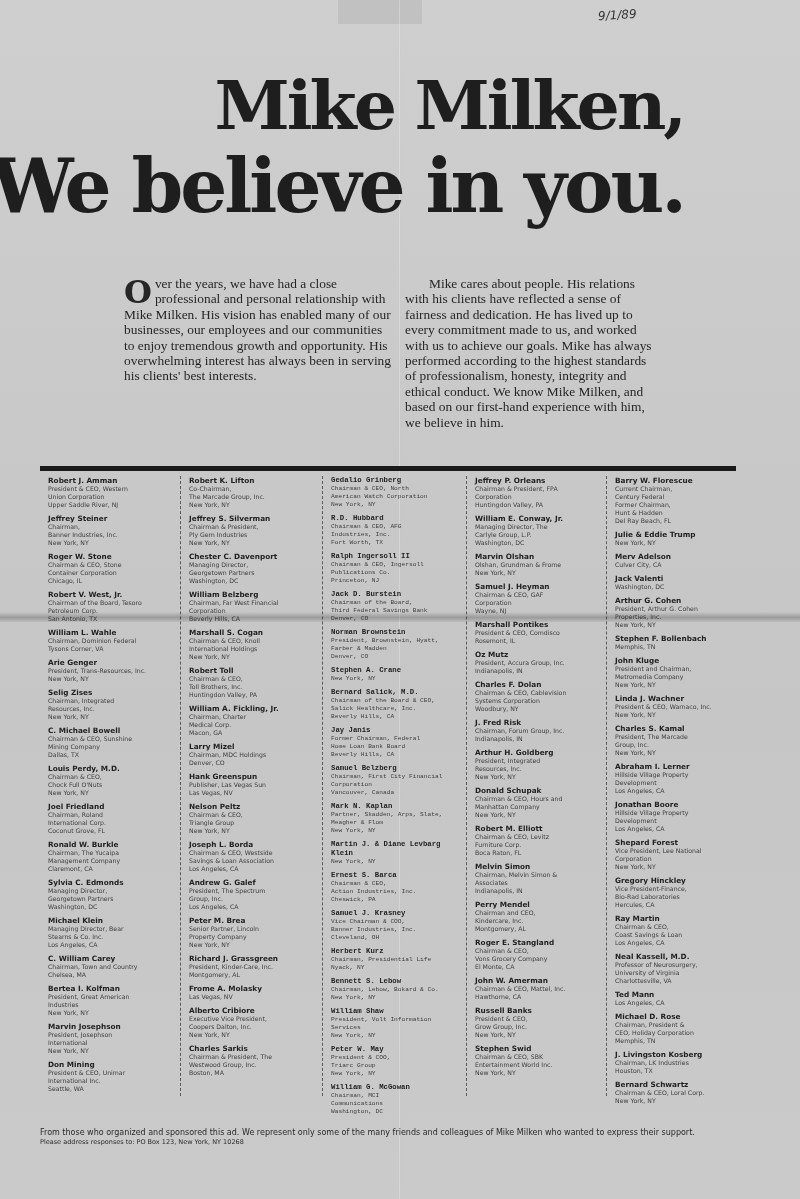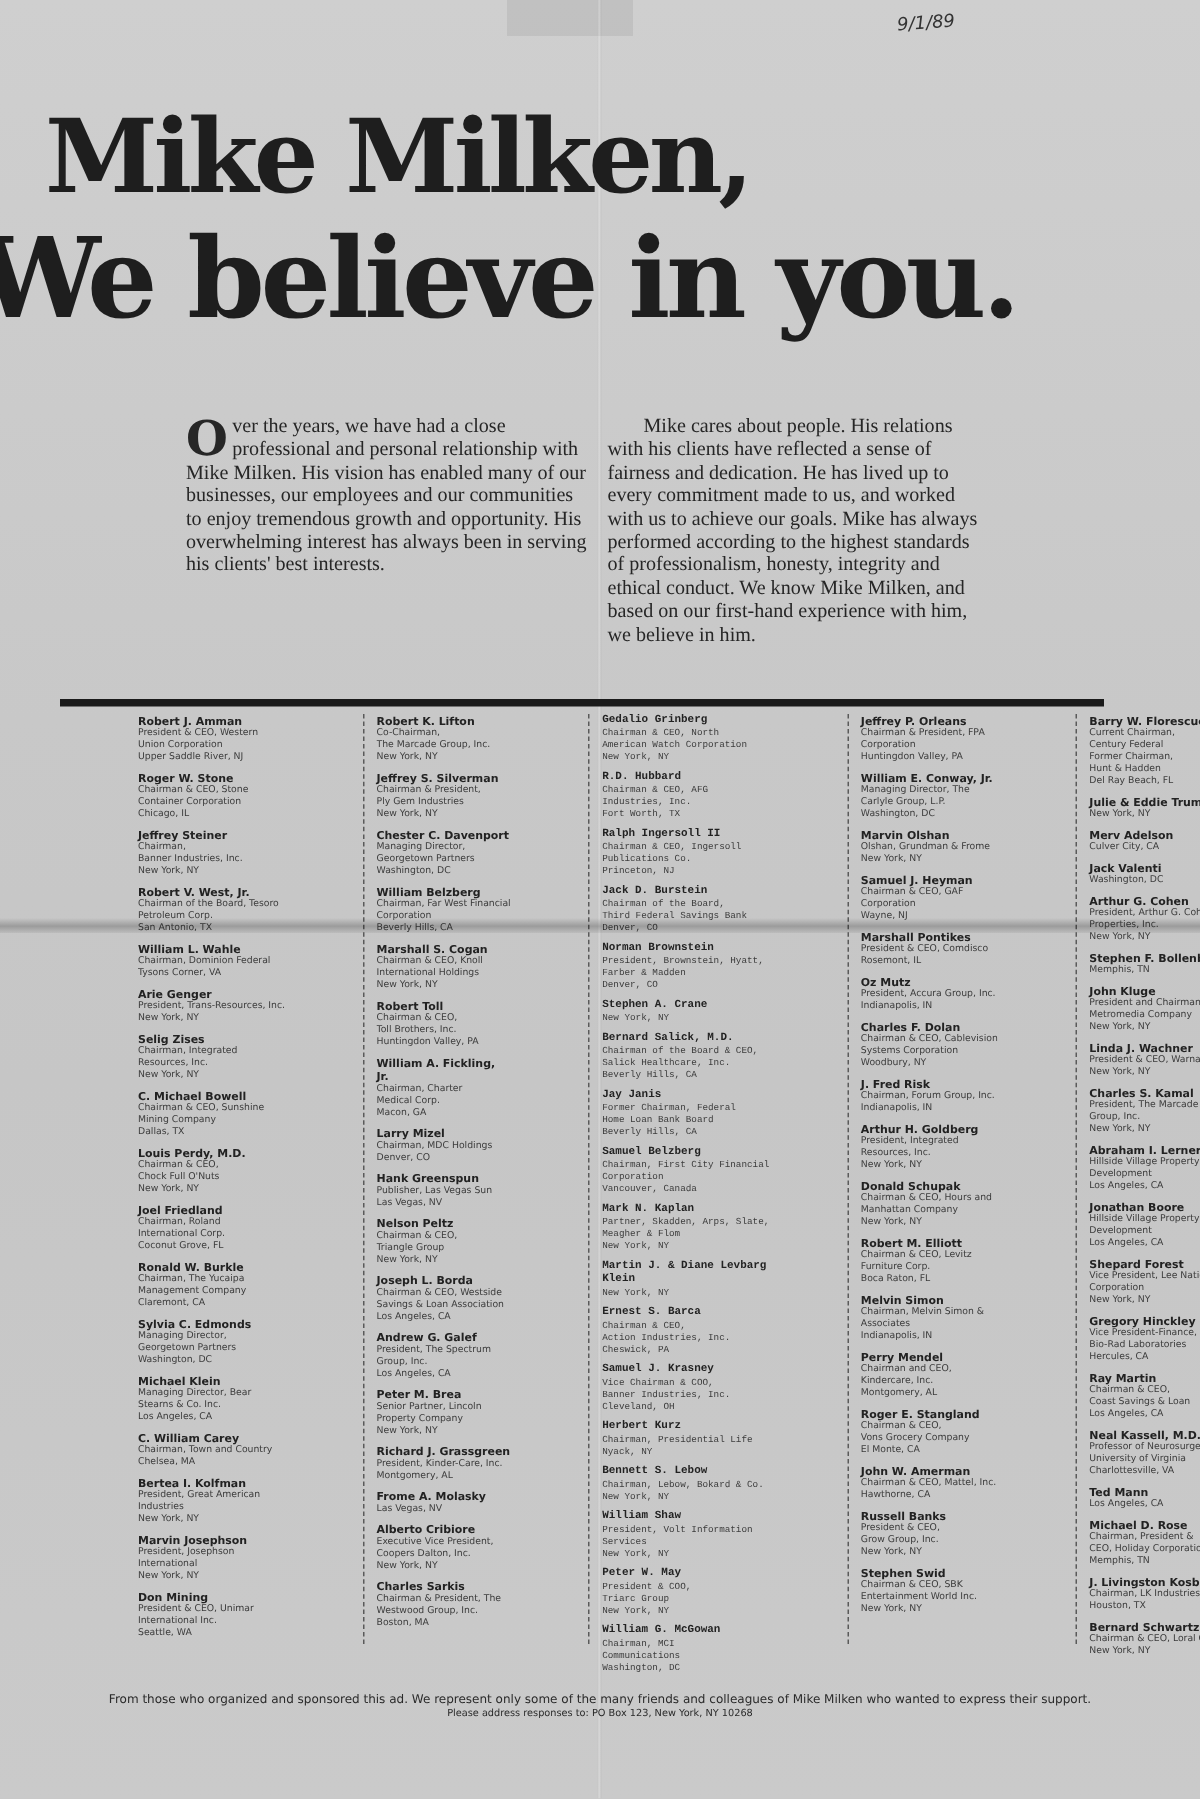--- a/index.html
+++ b/index.html
@@ -2,40 +2,40 @@
 <html><head>
 <meta charset="utf-8">
 <style>
   html,body{margin:0;padding:0;}
   body{width:800px;height:1199px;background:#c9c9c9;position:relative;overflow:hidden;font-family:"Liberation Serif",serif;color:#1c1c1c;}
   .paper{position:absolute;left:0;top:0;width:800px;height:1199px;background:linear-gradient(180deg,#cfcfcf 0%,#c8c8c8 40%,#c6c6c6 60%,#cacaca 100%);}
   .fold-v{position:absolute;left:398px;top:0;width:3px;height:1199px;background:linear-gradient(90deg,rgba(0,0,0,0.03),rgba(255,255,255,0.25),rgba(0,0,0,0.04));}
   .fold-h{position:absolute;left:0;top:612px;width:800px;height:10px;background:linear-gradient(180deg,rgba(0,0,0,0) 0%,rgba(0,0,0,0.22) 55%,rgba(0,0,0,0.05) 100%);}
   .tape{position:absolute;left:338px;top:0;width:84px;height:24px;background:#bdbdbd;opacity:.8;}
   .date{position:absolute;left:598px;top:8px;font-family:"DejaVu Sans",sans-serif;font-style:italic;font-size:12px;color:#333;transform:rotate(-4deg);}
-  .headline{position:absolute;left:0;top:66px;width:684px;text-align:left;font-family:"DejaVu Serif",serif;font-weight:bold;color:#1e1e1e;letter-spacing:-3px;}
+  .headline{position:absolute;left:0;top:66px;width:684px;text-align:right;font-family:"DejaVu Serif",serif;font-weight:bold;color:#1e1e1e;letter-spacing:-3px;}
   .headline .l1{display:block;font-size:68px;line-height:78px;padding-left:30px;}
   .headline .l2{display:block;font-size:74px;line-height:84px;margin-left:-16px;}
   .intro{position:absolute;top:276px;font-size:13.4px;line-height:15.4px;color:#262626;}
   .intro.left{left:124px;width:270px;}
   .intro.right{left:405px;width:255px;text-indent:24px;}
   .dropcap{float:left;font-family:"DejaVu Serif",serif;font-weight:bold;font-size:32px;line-height:28px;margin:2px 3px 0 0;}
   .rule{position:absolute;left:40px;top:466px;width:696px;height:5px;background:#1a1a1a;}
   .cols{position:absolute;left:40px;top:476px;width:710px;height:620px;display:flex;}
-  .col{position:relative;box-sizing:border-box;padding:0 8px;font-family:"DejaVu Sans",sans-serif;margin-left:44px;}
+  .col{position:relative;box-sizing:border-box;padding:0 8px;font-family:"DejaVu Sans",sans-serif;}
   .col + .col{border-left:1px dashed #5a5a5a;}
   .col:nth-child(1){width:140px;}
   .col:nth-child(2){width:142px;}
   .col:nth-child(3){width:144px;font-family:Liberation Mono, monospace;}
   .col:nth-child(4){width:140px;}
   .col:nth-child(5){width:144px;}
   .entry{margin-bottom:5px;}
   .nm{font-size:7.3px;font-weight:bold;line-height:9px;color:#222;}
   .ln{font-size:6.2px;line-height:8px;color:#3c3c3c;white-space:nowrap;overflow:hidden;}
-  .footer{position:absolute;left:40px;top:1127px;width:720px;text-align:center;font-family:"DejaVu Sans",sans-serif;color:#2a2a2a;}
+  .footer{position:absolute;left:40px;top:1127px;width:720px;font-family:"DejaVu Sans",sans-serif;color:#2a2a2a;}
   .footer .f1{font-size:8px;line-height:11px;}
   .footer .f2{font-size:6.5px;line-height:9px;}
 </style>
 </head>
 <body>
 
 <div class="paper">
   <div class="tape"></div>
   <div class="fold-v"></div>
   <div class="date">9/1/89</div>
@@ -54,30 +54,30 @@
 
   <div class="cols" id="cols">
       <div class="col">
         <div class="entry">
           <div class="nm">Robert J. Amman</div>
           <div class="ln">President &amp; CEO, Western</div>
           <div class="ln">Union Corporation</div>
           <div class="ln">Upper Saddle River, NJ</div>
         </div>
         <div class="entry">
+          <div class="nm">Jeffrey Steiner</div>
+          <div class="ln">Chairman,</div>
+          <div class="ln">Banner Industries, Inc.</div>
+          <div class="ln">New York, NY</div>
+        </div>
+        <div class="entry">
           <div class="nm">Roger W. Stone</div>
           <div class="ln">Chairman &amp; CEO, Stone</div>
           <div class="ln">Container Corporation</div>
           <div class="ln">Chicago, IL</div>
-        </div>
-        <div class="entry">
-          <div class="nm">Jeffrey Steiner</div>
-          <div class="ln">Chairman,</div>
-          <div class="ln">Banner Industries, Inc.</div>
-          <div class="ln">New York, NY</div>
         </div>
         <div class="entry">
           <div class="nm">Robert V. West, Jr.</div>
           <div class="ln">Chairman of the Board, Tesoro</div>
           <div class="ln">Petroleum Corp.</div>
           <div class="ln">San Antonio, TX</div>
         </div>
         <div class="entry">
           <div class="nm">William L. Wahle</div>
           <div class="ln">Chairman, Dominion Federal</div>

